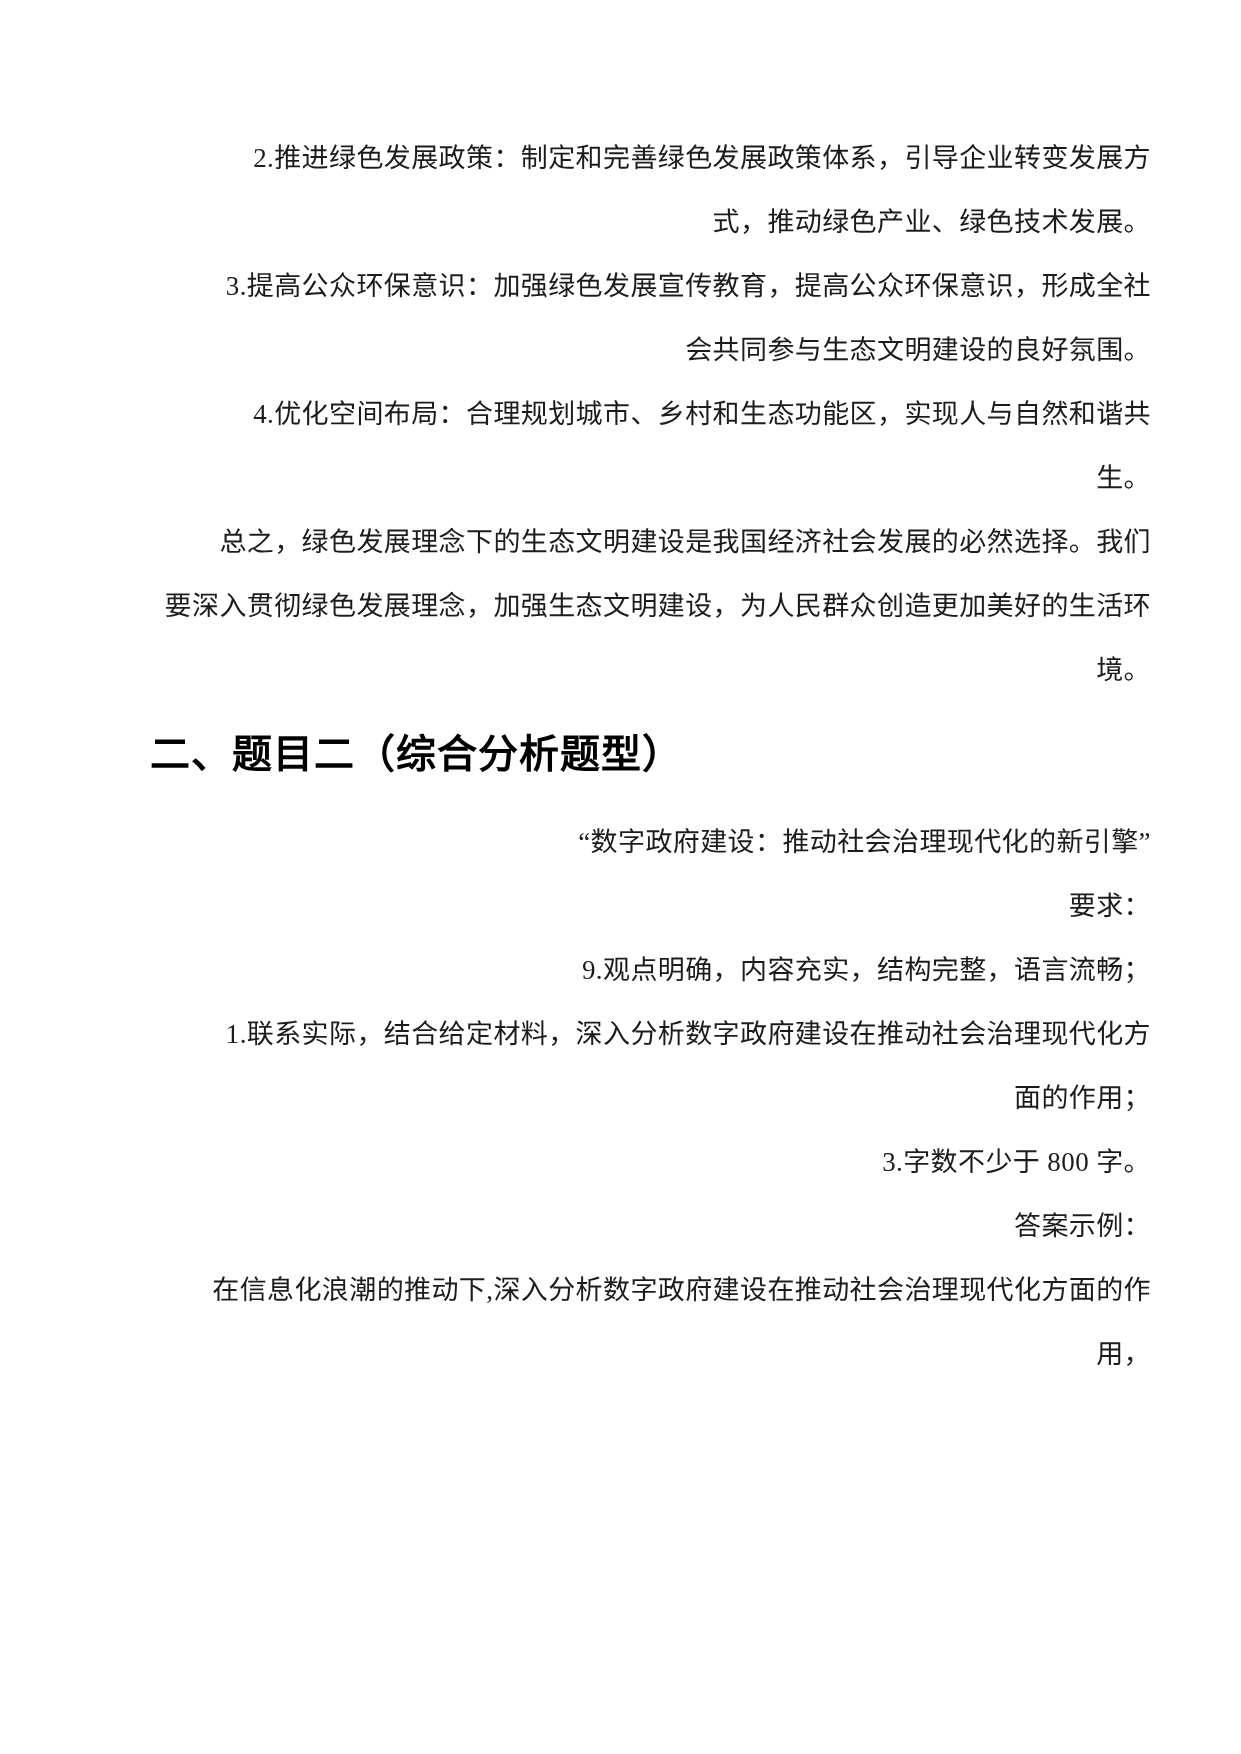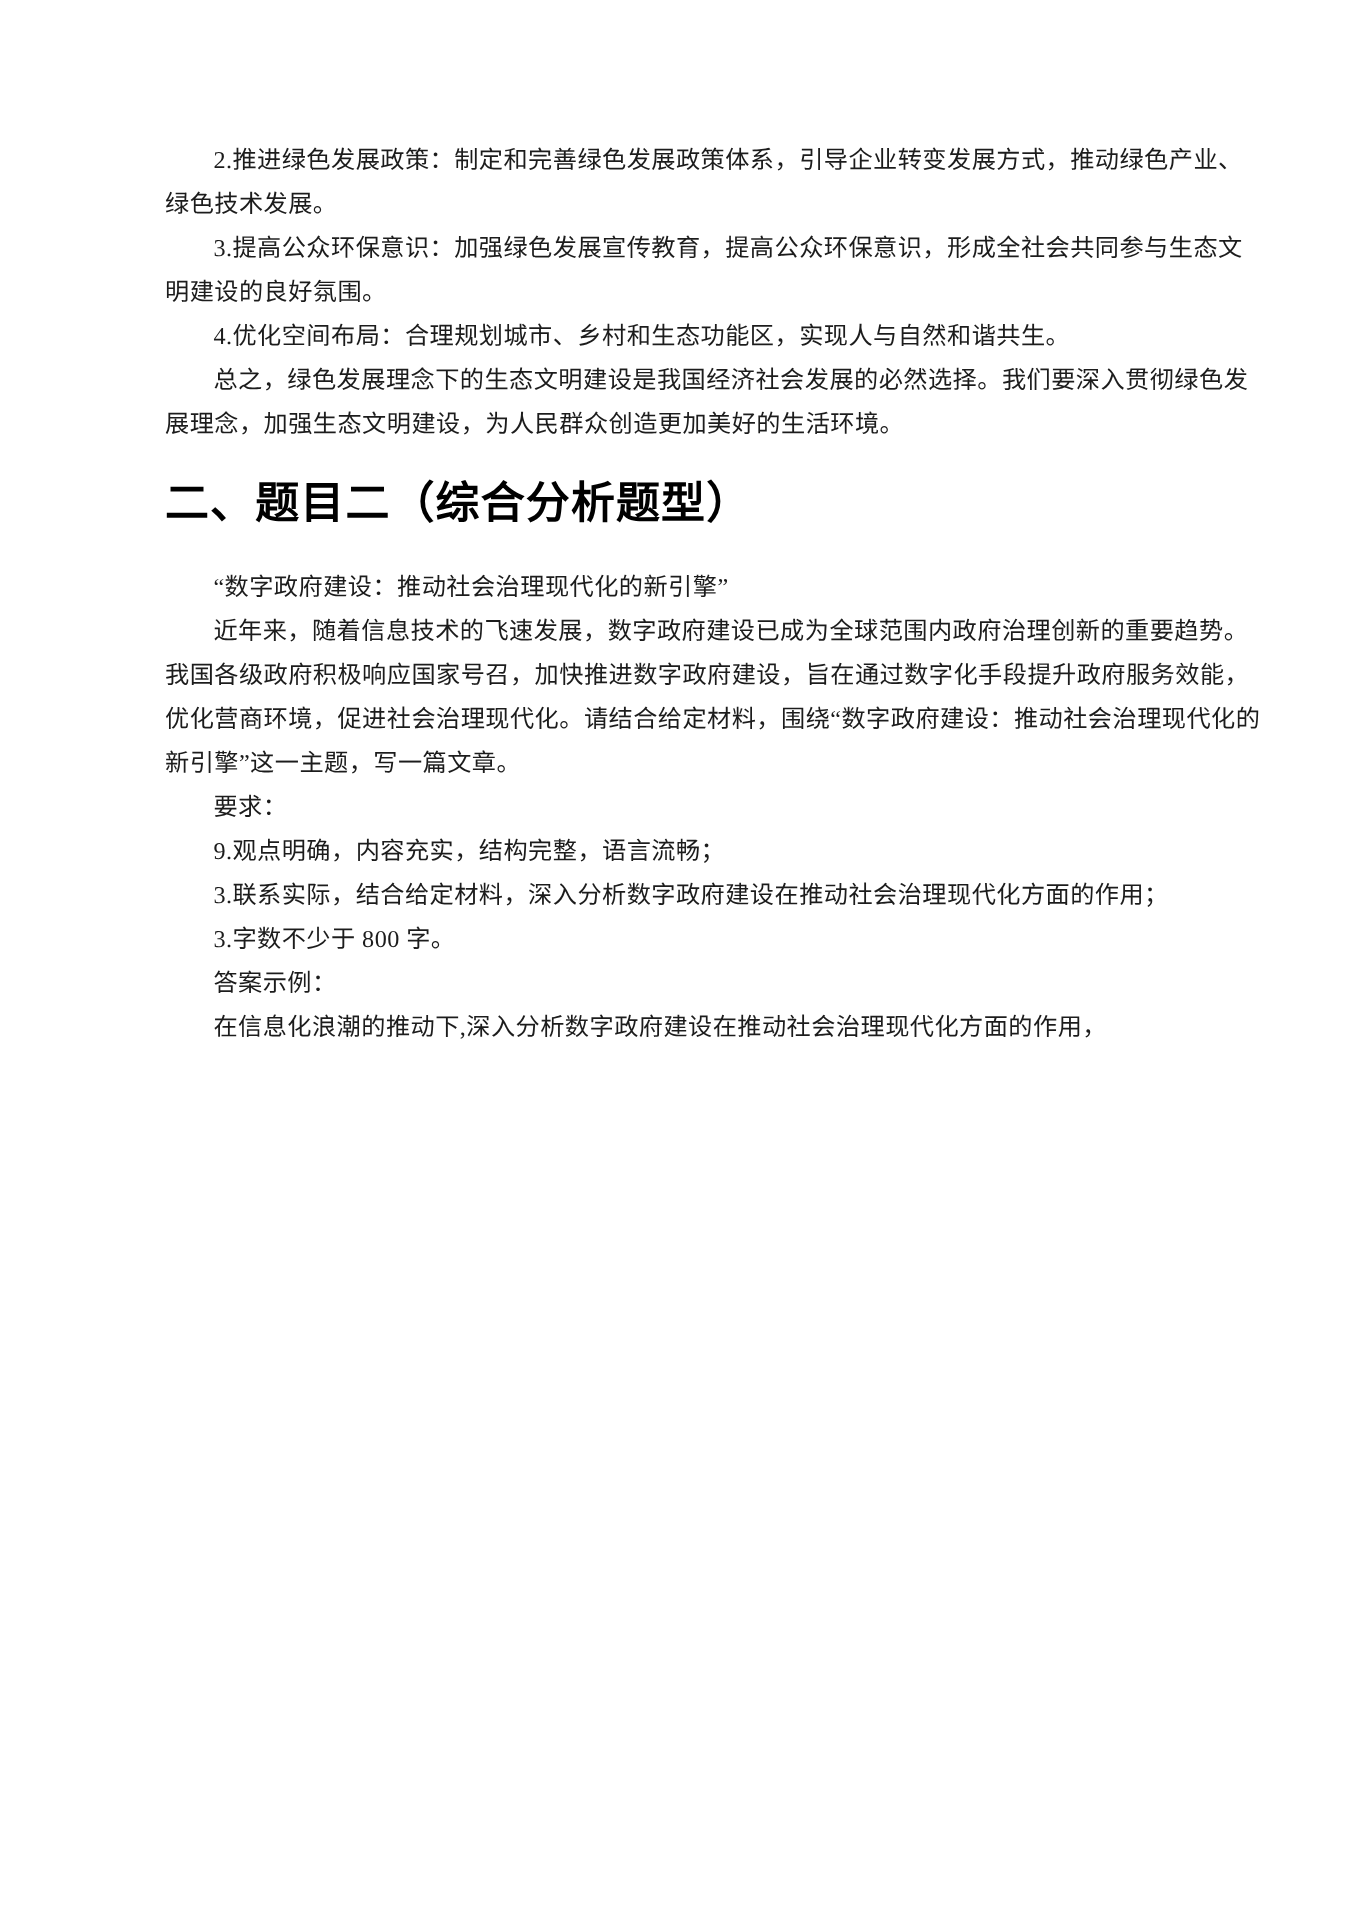--- a/index.html
+++ b/index.html
@@ -17,24 +17,24 @@
     box-sizing: border-box;
     padding: 126px 90px 60px 150px;
     font-family: "Liberation Serif", "DejaVu Serif", serif;
     color: #1c1c1c;
   }
   .doc-body {
     width: 100%;
   }
   .doc-body p.para {
     margin: 0;
-    font-size: 22px;
-    line-height: 40px;
+    font-size: 27px;
+    line-height: 64px;
     text-indent: 2em;
-    text-align: left;
+    text-align: right;
     letter-spacing: 0.4px;
     word-break: break-all;
   }
   .doc-body h2.heading {
     margin: 30px 0 34px 0;
     font-family: "Liberation Sans", "DejaVu Sans", sans-serif;
     font-weight: 700;
     font-size: 40px;
     line-height: 44px;
     color: #000000;
@@ -46,21 +46,20 @@
 <body>
 
 <div class="page">
   <div class="doc-body" id="doc-body">
       <p class="para">2.推进绿色发展政策：制定和完善绿色发展政策体系，引导企业转变发展方式，推动绿色产业、绿色技术发展。</p>
       <p class="para">3.提高公众环保意识：加强绿色发展宣传教育，提高公众环保意识，形成全社会共同参与生态文明建设的良好氛围。</p>
       <p class="para">4.优化空间布局：合理规划城市、乡村和生态功能区，实现人与自然和谐共生。</p>
       <p class="para">总之，绿色发展理念下的生态文明建设是我国经济社会发展的必然选择。我们要深入贯彻绿色发展理念，加强生态文明建设，为人民群众创造更加美好的生活环境。</p>
       <h2 class="heading">二、题目二（综合分析题型）</h2>
       <p class="para">“数字政府建设：推动社会治理现代化的新引擎”</p>
-      <p class="para">近年来，随着信息技术的飞速发展，数字政府建设已成为全球范围内政府治理创新的重要趋势。我国各级政府积极响应国家号召，加快推进数字政府建设，旨在通过数字化手段提升政府服务效能，优化营商环境，促进社会治理现代化。请结合给定材料，围绕“数字政府建设：推动社会治理现代化的新引擎”这一主题，写一篇文章。</p>
       <p class="para">要求：</p>
       <p class="para">9.观点明确，内容充实，结构完整，语言流畅；</p>
-      <p class="para">3.联系实际，结合给定材料，深入分析数字政府建设在推动社会治理现代化方面的作用；</p>
+      <p class="para">1.联系实际，结合给定材料，深入分析数字政府建设在推动社会治理现代化方面的作用；</p>
       <p class="para">3.字数不少于 800 字。</p>
       <p class="para">答案示例：</p>
       <p class="para">在信息化浪潮的推动下,深入分析数字政府建设在推动社会治理现代化方面的作用，</p>
     </div>
 </div>
 
 </body></html>

